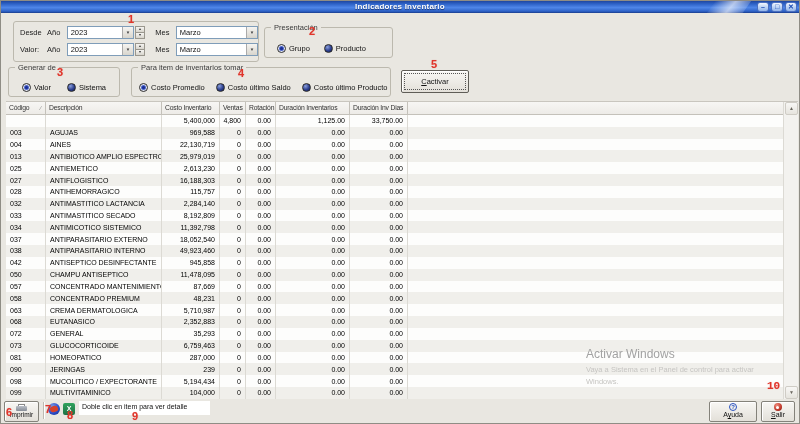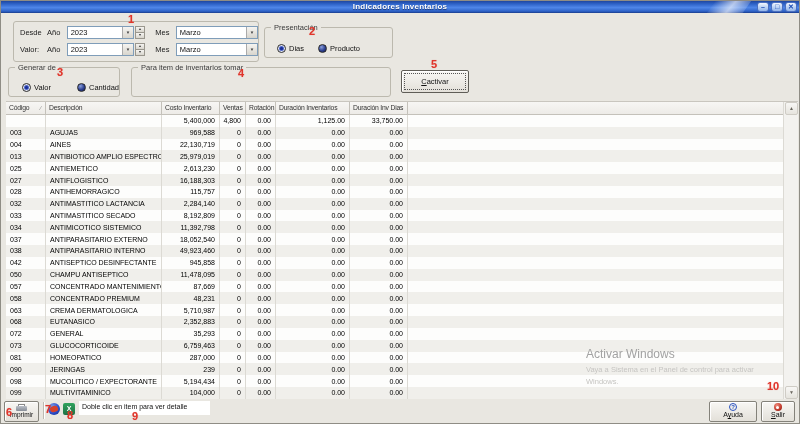--- a/index.html
+++ b/index.html
@@ -41,21 +41,21 @@
   .combo .cval { flex:1; font-size:7.5px; padding:1px 0 0 3px; color:#111; overflow:hidden; white-space:nowrap; }
   .combo .cbtn { width:11px; background:linear-gradient(180deg,#f5f4f1,#d8d5cd); border-left:1px solid #aaa;
     font-size:4.5px; color:#444; text-align:center; line-height:11px; }
   .spinner { width:11px; height:13px; margin-left:1px; display:flex; flex-direction:column; }
   .spinner span { flex:1; background:linear-gradient(180deg,#f5f4f1,#d8d5cd); border:1px solid #9a978e;
     font-size:3.5px; color:#333; text-align:center; line-height:5px; }
   .spinner span + span { border-top:none; }
 
   .radio-row { position:absolute; left:0; right:0; bottom:4px; display:flex; align-items:center; padding-left:12px; gap:14px; }
   .gb-costo .radio-row { padding-left:7px; gap:11px; }
-  .gb-generar .radio-row { padding-left:13px; gap:16px;justify-content:space-between; }
+  .gb-generar .radio-row { padding-left:13px; gap:16px; }
   .ritem { display:flex; align-items:center; gap:3px; white-space:nowrap; }
   .radio { width:9px; height:9px; border-radius:50%; border:1px solid #2a2a2a;
     background:radial-gradient(circle at 35% 30%, #8ba0dc 0%, #2c3f8f 55%, #131f52 100%); }
   .radio.sel { background:#f6f6f6; position:relative; }
   .radio.sel::after { content:""; position:absolute; left:2px; top:2px; width:3px; height:3px;
     border-radius:50%; background:#1b2f93; box-shadow:0 0 1px 1px #3350c4; }
   .rlabel { font-size:7.5px; color:#111; }
 
   
   .btn { position:absolute; background:linear-gradient(180deg,#f8f7f4,#e3e0d9);
@@ -123,21 +123,21 @@
   .ann { position:absolute; color:#e0352b; font-size:11px; font-weight:bold; z-index:50;
     text-shadow:0 0 1px rgba(224,53,43,.4); }
 </style>
 </head>
 <body>
 
 <div class="window">
 
   <div class="titlebar">
     <div class="swoosh"></div>
-    <div class="title-text">Indicadores Inventarios</div>
+    <div class="title-text">Indicadores Inventario</div>
     <div class="winbtn btn-min">–</div>
     <div class="winbtn btn-max">□</div>
     <div class="winbtn btn-close">✕</div>
   </div>
 
   <div class="gbox gb-fechas">
     <div class="fecha-row fr1">
       <span class="flabel w-desde">Desde</span>
       <span class="flabel w-ano">Año</span>
       <span class="combo">
@@ -171,45 +171,59 @@
         <span class="cbtn">▼</span>
       </span>
     </div>
   </div>
 
   <div class="gbox gb-present">
     <span class="glabel">Presentación</span>
     <div class="radio-row">
         <span class="ritem">
           <span class="radio sel"></span>
-          <span class="rlabel">Dias</span>
+          <span class="rlabel">Grupo</span>
         </span>
         <span class="ritem">
           <span class="radio"></span>
           <span class="rlabel">Producto</span>
         </span>
       </div>
   </div>
 
   <div class="gbox gb-generar">
     <span class="glabel">Generar de</span>
     <div class="radio-row">
         <span class="ritem">
           <span class="radio sel"></span>
           <span class="rlabel">Valor</span>
         </span>
         <span class="ritem">
           <span class="radio"></span>
-          <span class="rlabel">Cantidad</span>
+          <span class="rlabel">Sistema</span>
         </span>
       </div>
   </div>
 
   <div class="gbox gb-costo">
     <span class="glabel">Para item de inventarios tomar</span>
+    <div class="radio-row">
+        <span class="ritem">
+          <span class="radio sel"></span>
+          <span class="rlabel">Costo Promedio</span>
+        </span>
+        <span class="ritem">
+          <span class="radio"></span>
+          <span class="rlabel">Costo último Saldo</span>
+        </span>
+        <span class="ritem">
+          <span class="radio"></span>
+          <span class="rlabel">Costo último Producto</span>
+        </span>
+      </div>
   </div>
 
   <div class="btn btn-consultar"><span class="mnemonic">C</span><span>activar</span></div>
 
   <div class="grid">
     <div class="grid-main">
       <div class="grid-header">
           <div class="hcell sortcol" style="width: 40px;">Código</div>
           <div class="hcell" style="width: 116px;">Descripción</div>
           <div class="hcell" style="width: 58px;">Costo Inventario</div>
@@ -498,15 +512,15 @@
   <div id="ann-layer">
       <span class="ann" style="left: 127px; top: 12px;">1</span>
       <span class="ann" style="left: 308px; top: 24px;">2</span>
       <span class="ann" style="left: 56px; top: 65px;">3</span>
       <span class="ann" style="left: 237px; top: 66px;">4</span>
       <span class="ann" style="left: 430px; top: 57px;">5</span>
       <span class="ann" style="left: 5px; top: 405px;">6</span>
       <span class="ann" style="left: 44px; top: 402px;">7</span>
       <span class="ann" style="left: 66px; top: 408px;">8</span>
       <span class="ann" style="left: 131px; top: 409px;">9</span>
-      <span class="ann" style="left: 766px; top: 379px;">10</span>
+      <span class="ann" style="left: 766px; top: 379px; font-family: Liberation Mono, monospace;">10</span>
     </div>
 </div>
 
 </body></html>

